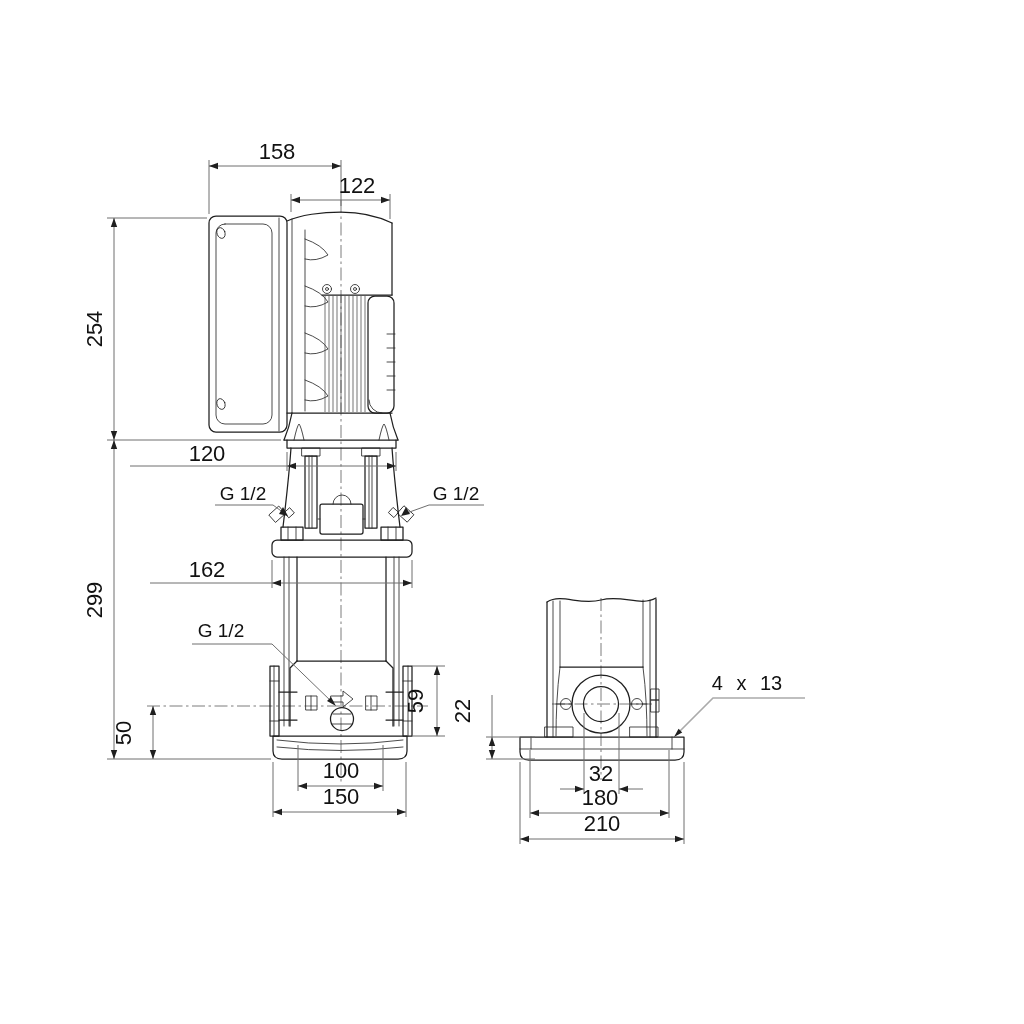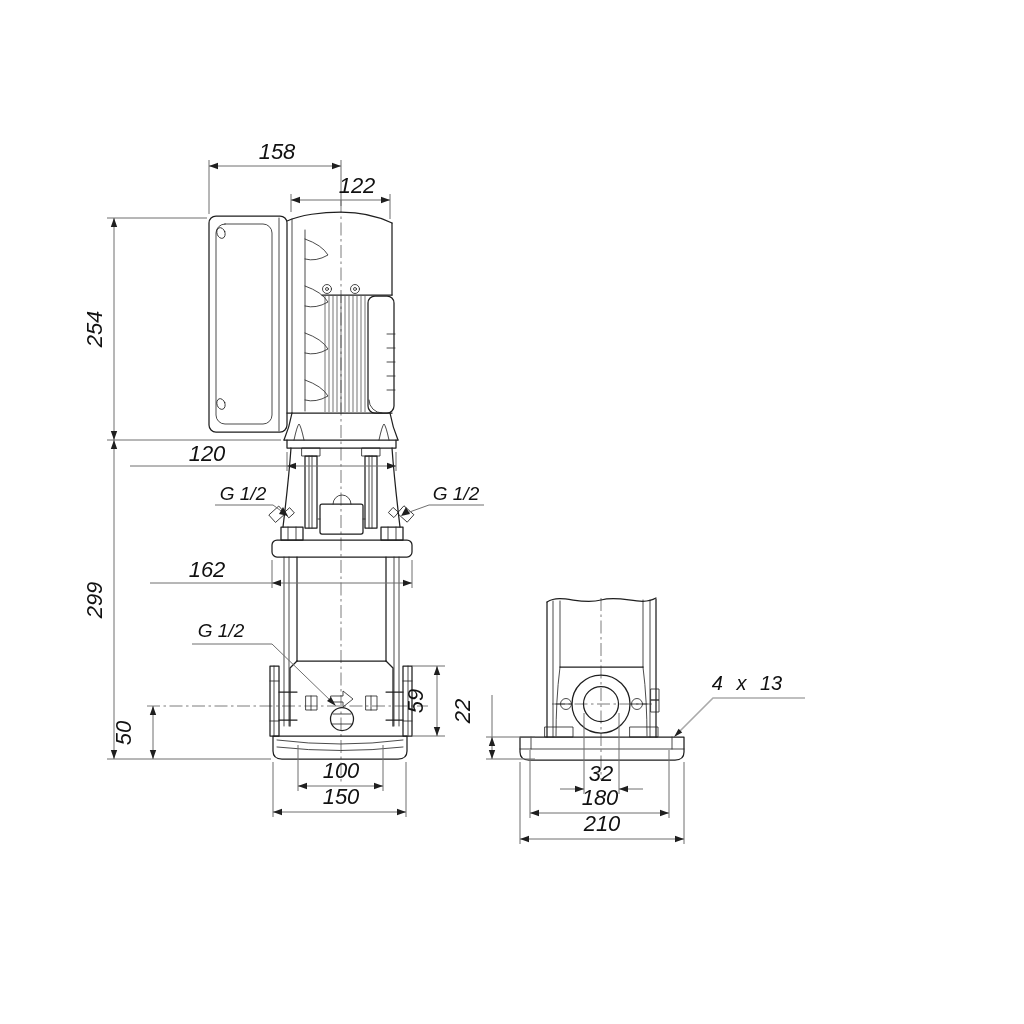--- a/index.html
+++ b/index.html
@@ -1,17 +1,17 @@
 <!DOCTYPE html>
 <html><head>
 <meta charset="utf-8">
 <style>
   html,body{margin:0;padding:0;background:#fff;}
   .page{width:1024px;height:1024px;background:#fff;position:relative;overflow:hidden;
-        font-family:"Liberation Sans", sans-serif;font-style:italic;}
+        font-family:"Liberation Sans", sans-serif;}
   svg{display:block;}
   .ol{fill:none;stroke:#1f1f1f;stroke-width:1.25;stroke-linejoin:round;stroke-linecap:round;}
   .thin{fill:none;stroke:#2a2a2a;stroke-width:0.85;stroke-linejoin:round;stroke-linecap:round;}
   .hatch{fill:none;stroke:#3a3a3a;stroke-width:0.7;}
   .dim{fill:none;stroke:#6e6e6e;stroke-width:1;}
   .gray2{fill:none;stroke:#ababab;stroke-width:1.7;}
   .cl{fill:none;stroke:#6e6e6e;stroke-width:0.9;stroke-dasharray:13 3.5 2.5 3.5;}
   .arr{fill:#1f1f1f;stroke:none;}
   text{font-family:"Liberation Sans", sans-serif;font-size:22px;fill:#111;}
   .t-mid{text-anchor:middle;}

